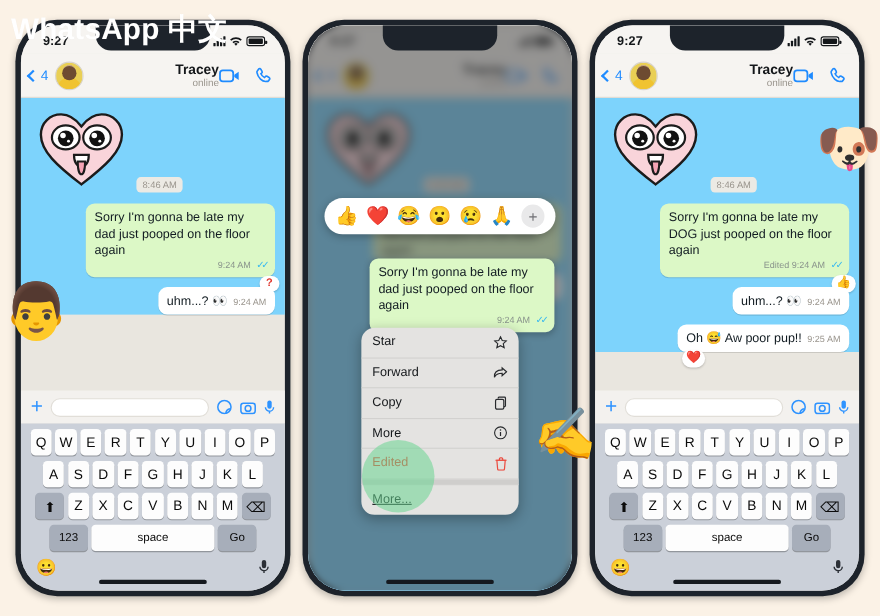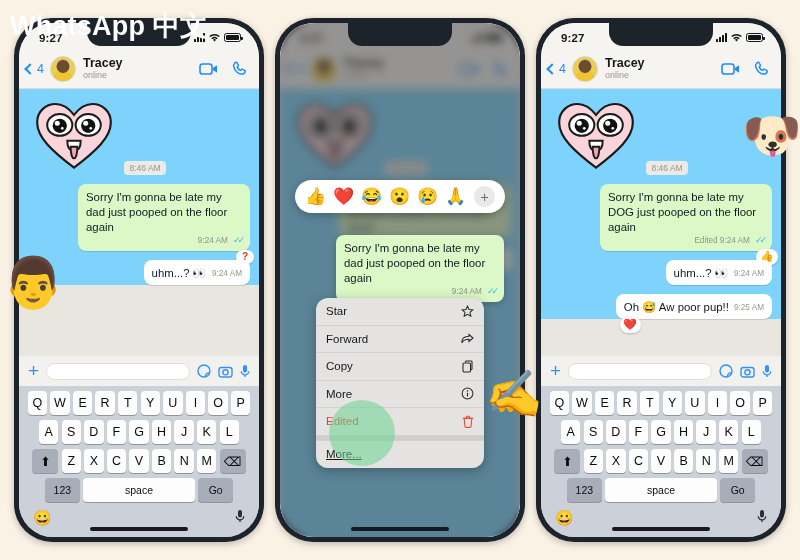--- a/index.html
+++ b/index.html
@@ -76,21 +76,21 @@
     border: 1px solid #d9d4cc; overflow: hidden; position: relative;
   }
   .avatar::after {
     content: ""; position: absolute; left: 50%; top: 16%; transform: translateX(-50%);
     width: 13px; height: 13px; border-radius: 50%; background: #6d4b31;
   }
   .avatar::before {
     content: ""; position: absolute; left: 50%; top: 62%; transform: translateX(-50%);
     width: 22px; height: 16px; border-radius: 10px 10px 0 0; background: #f0c330;
   }
-  .title-wrap { flex: 1; line-height: 1.05; }
+  .title-wrap { flex: 1; line-height: 1.05; text-align: right; }
   .chat-name { font-size: 12.5px; font-weight: 700; color: #14171a; }
   .chat-status { font-size: 9px; color: #9a958d; margin-top: 1px; }
   .hdr-actions { display: flex; align-items: center; gap: 14px; }
   .ic { color: #1f8bff; display: flex; }
 
   
   .chat-body { position: relative; flex: 1; background: #7dd3fc; padding: 8px 9px 0 9px; }
 
   .sticker-heart { width: 84px; height: 72px; margin: 2px 0 0 4px; }
   .timestamp-pill {
@@ -166,21 +166,21 @@
     font-size: 14px; color: #6f6f74; font-weight: 300;
   }
   .focus-bubble {
     position: absolute; right: 16px; top: 212px; z-index: 28;
     max-width: 168px; background: #dcf8c6; border-radius: 8px;
     padding: 6px 8px 4px 8px; font-size: 11.4px; line-height: 1.3; color: #111b21;
     box-shadow: 0 2px 6px rgba(0,0,0,.22);
   }
   .ctx-menu {
     position: absolute; left: 50%; transform: translateX(-50%); top: 275px;
-    width: 168px; background: #e4e3e1; border-radius: 12px; overflow: hidden;
+    width: 143px; background: #e4e3e1; border-radius: 12px; overflow: hidden;
     box-shadow: 0 3px 12px rgba(0,0,0,.3); z-index: 29;
   }
   .ctx-item {
     position: relative; display: flex; align-items: center; justify-content: space-between;
     padding: 0 10px; height: 27.5px; font-size: 11.5px; color: #14171a;
     border-bottom: 1px solid #d2d1cf;
   }
   .ctx-item:last-child { border-bottom: none; text-decoration: underline; }
   .ctx-item.danger { color: #ec3b2e; }
   .ctx-sep { height: 5px; background: #cfcecc; border-bottom: 1px solid #d2d1cf; }

